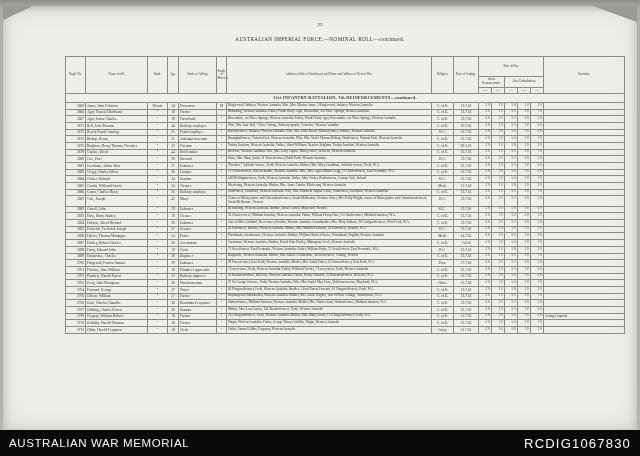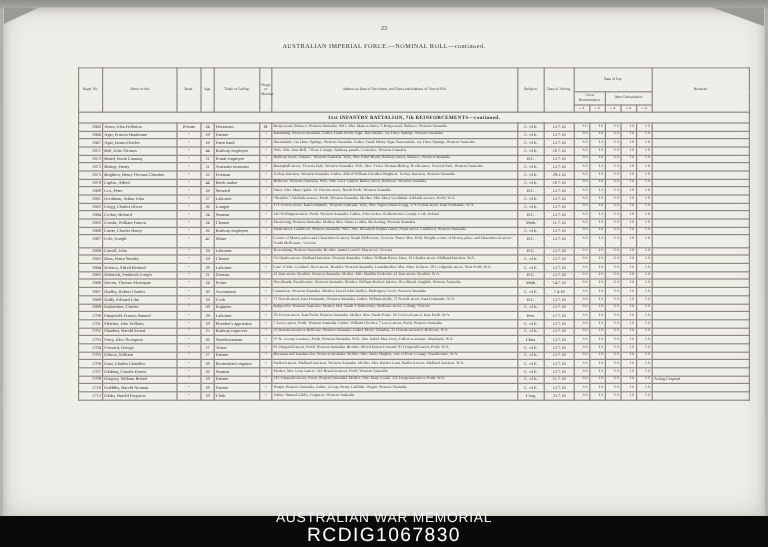--- a/index.html
+++ b/index.html
@@ -62,27 +62,26 @@
   .c-pay  { text-align:right; white-space:nowrap; font-size:3.3px; padding-right:1.4px; }
   .c-remarks { font-size:3.4px; }
   tr.section td {
     text-align:center; font-weight:bold; font-size:4.2px;
     padding:1.4px; letter-spacing:.3px; color:#302e29;
   }
 
   .footer-bar {
     position:absolute; left:0; right:0; bottom:0; height:26px;
     background:#0a0a0a; color:#f5f5f5;
-    display:flex; align-items:center; justify-content:flex-end;
+    display:flex; align-items:center; justify-content:space-between;
     padding:0 9px;
     font-family:"Liberation Sans", sans-serif;
-    flex-direction:column;
   }
   .footer-left  { font-size:11.5px; letter-spacing:.6px; }
-  .footer-right { font-size:16px; letter-spacing:1.2px; color:#ffffff; }
+  .footer-right { font-size:13px; letter-spacing:1.2px; color:#ffffff; }
 </style>
 </head>
 <body>
 
 <div class="stage">
   <div class="paper">
     <div class="corner-tl"></div>
     <div class="corner-tr"></div>
 
     <div class="page-number">23</div>

